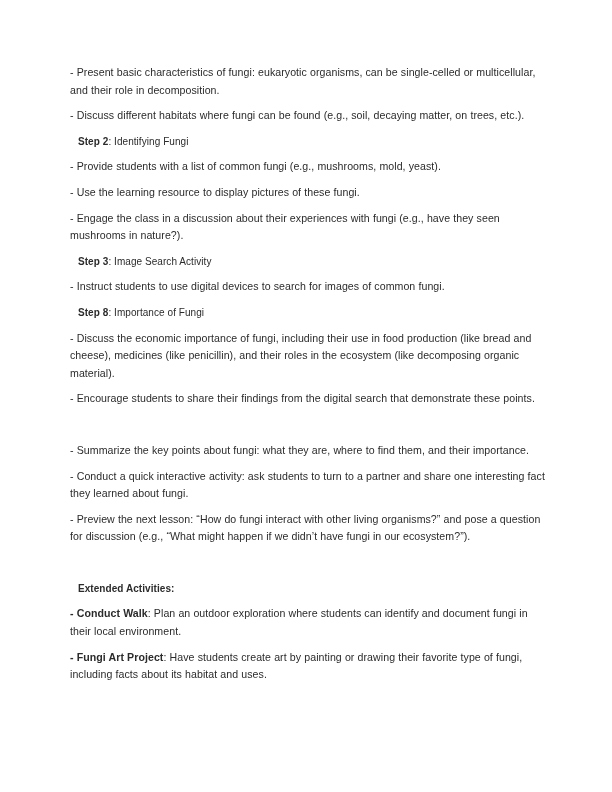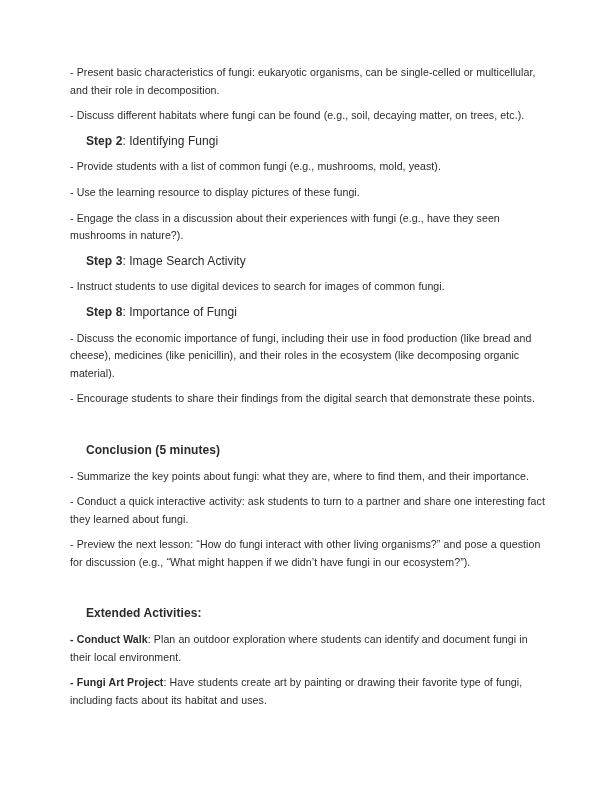--- a/index.html
+++ b/index.html
@@ -27,22 +27,22 @@
   }
   p.para {
     margin: 0 0 8px 0;
     font-size: 10.6px;
     line-height: 17.6px;
     text-align: left;
     word-spacing: 0.1px;
     letter-spacing: 0.06px;
   }
   p.heading {
-    margin: 0 0 8px 16px;
-    font-size: 12px;
+    margin: 0 0 8px 8px;
+    font-size: 10px;
     line-height: 17.6px;
     letter-spacing: 0.06px;
   }
   p.heading b, p.para b {
     font-weight: 700;
   }
   .section-gap {
     height: 26px;
   }
   .lead-dash {
@@ -79,23 +79,20 @@
     <p class="heading">
       <b>Step 8</b><span>: Importance of Fungi</span>
     </p>
 
     <p class="para">- Discuss the economic importance of fungi, including their use in food production (like bread and cheese), medicines (like penicillin), and their roles in the ecosystem (like decomposing organic material).</p>
 
     <p class="para">- Encourage students to share their findings from the digital search that demonstrate these points.</p>
 
     <div class="section-gap"></div>
 
-    <p class="heading">
-      <b>Conclusion (5 minutes)</b><span></span>
-    </p>
 
     <p class="para">- Summarize the key points about fungi: what they are, where to find them, and their importance.</p>
 
     <p class="para">- Conduct a quick interactive activity: ask students to turn to a partner and share one interesting fact they learned about fungi.</p>
 
     <p class="para">- Preview the next lesson: “How do fungi interact with other living organisms?” and pose a question for discussion (e.g., “What might happen if we didn’t have fungi in our ecosystem?”).</p>
 
     <div class="section-gap"></div>
 
     <p class="heading">

